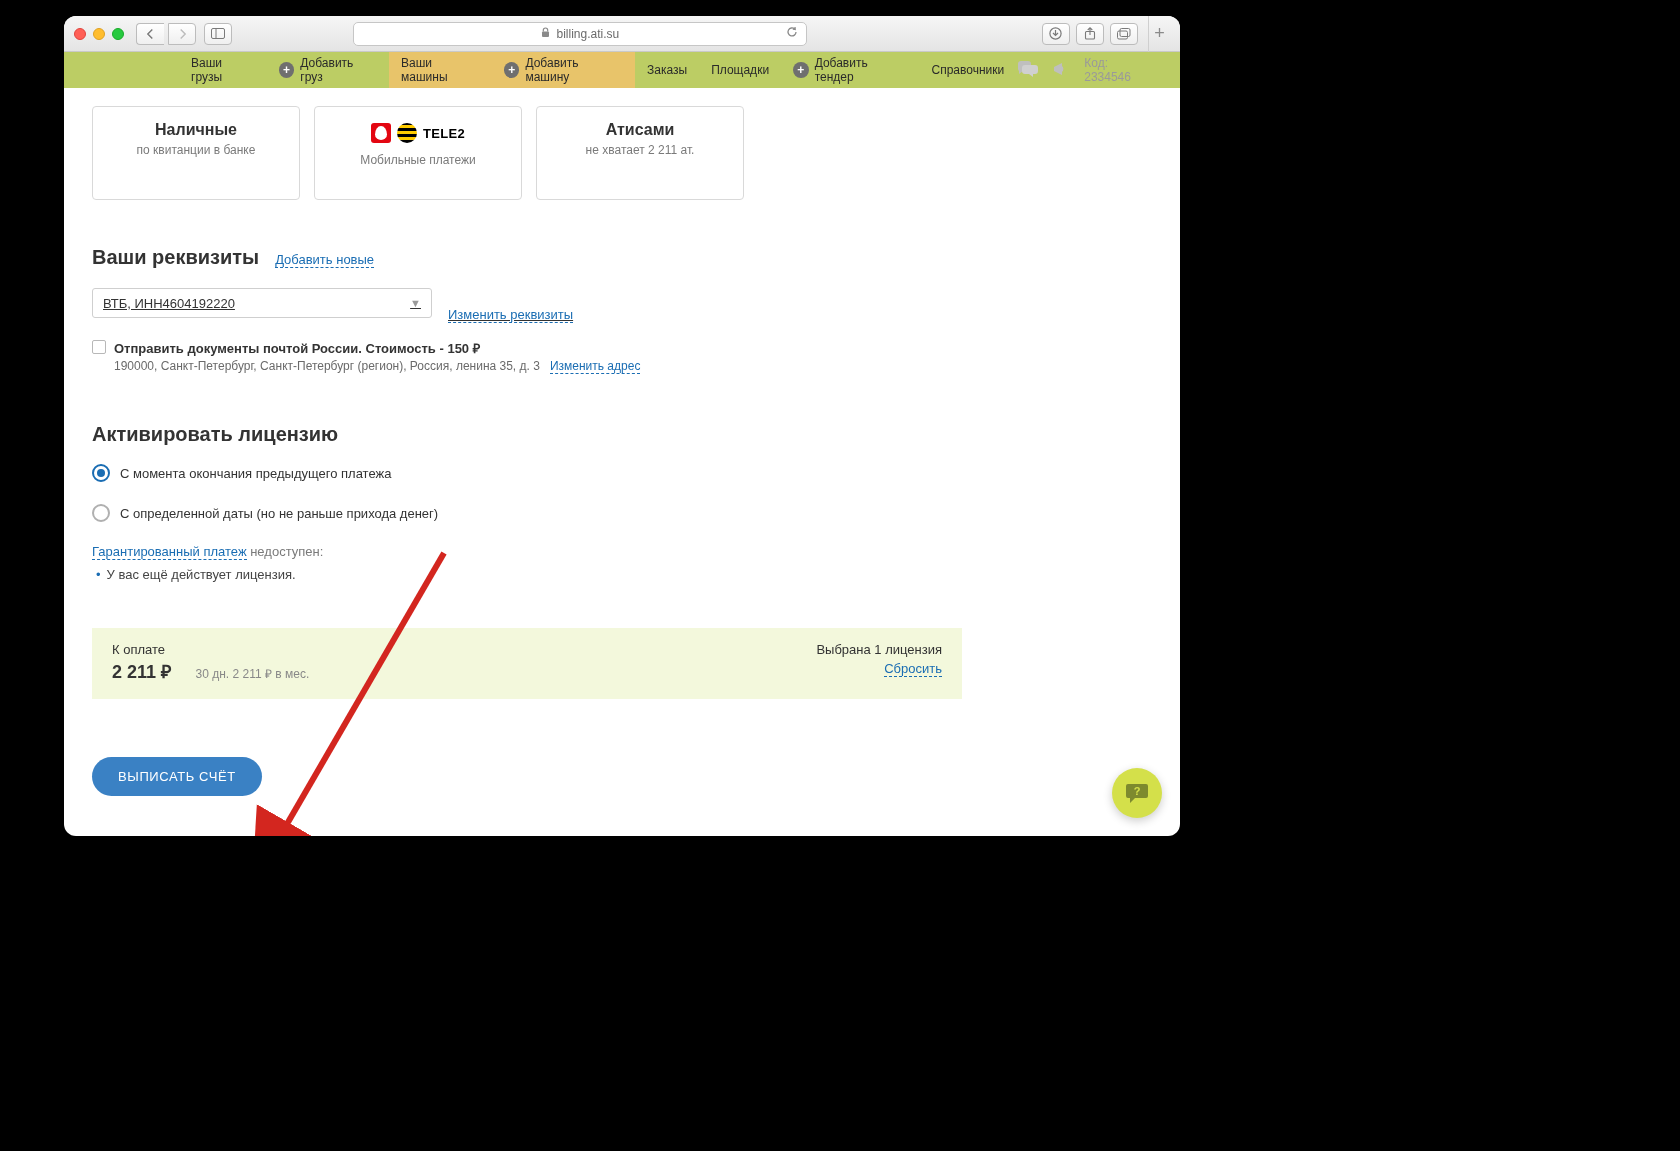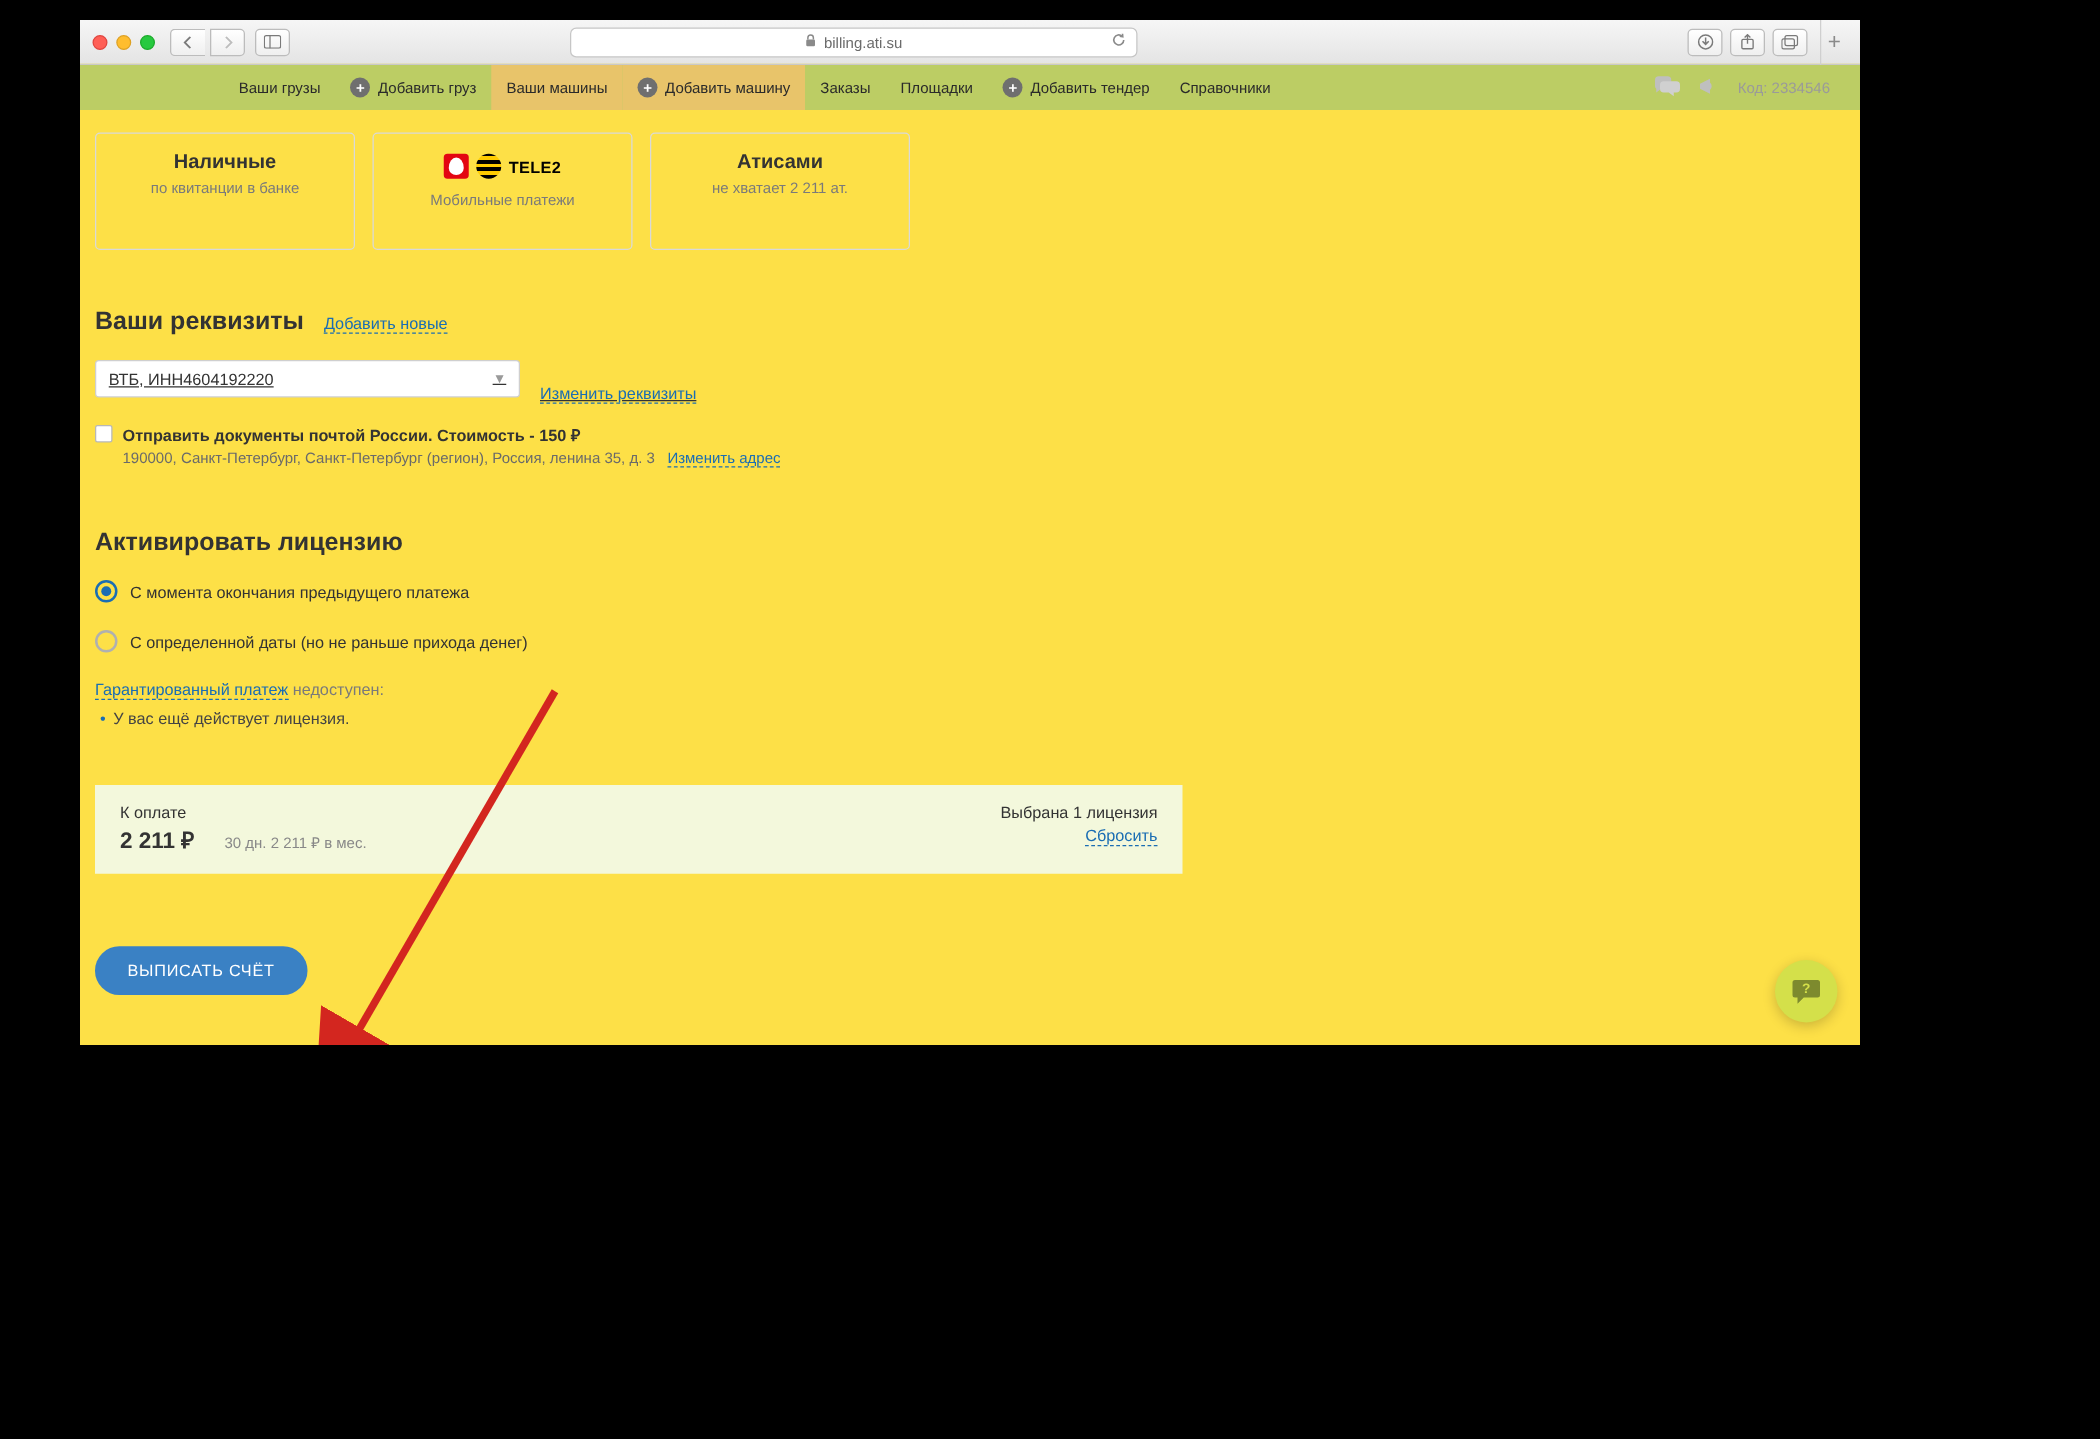--- a/index.html
+++ b/index.html
@@ -1,18 +1,18 @@
 <!DOCTYPE html>
 <html><head>
 <meta charset="utf-8">
 <style>
   * { box-sizing: border-box; margin: 0; padding: 0; }
   body { background: #000; font-family: "Lucida Grande", "Helvetica Neue", Arial, sans-serif; font-size: 13px; color: #333; }
   .screen { position: relative; width: 1680px; height: 1151px; background: #000; }
-  .browser { position: absolute; left: 64px; top: 16px; width: 1424px; height: 820px; background: #fde047; border-radius: 0; box-shadow: 0 20px 60px rgba(0,0,0,.55); overflow: hidden; }
+  .browser { position: absolute; left: 64px; top: 16px; width: 1116px; height: 820px; background: #ffffff; border-radius: 12px; box-shadow: 0 20px 60px rgba(0,0,0,.55); overflow: hidden; }
   
   .toolbar { height: 36px; background: linear-gradient(#f6f6f6,#e4e4e4); border-bottom: 1px solid #c9c9c9; display:flex; align-items:center; padding: 0 10px; gap: 8px; }
   .traffic { display:flex; gap:7px; margin-right:4px; }
   .tl { width:12px; height:12px; border-radius:50%; }
   .tl.red{background:#ff5f56;border:1px solid #e0443e;}
   .tl.yellow{background:#ffbd2e;border:1px solid #dea123;}
   .tl.green{background:#27c93f;border:1px solid #1aab29;}
   .tb-btns { display:flex; gap:4px; }
   .tb-btn { width:28px; height:22px; border:1px solid #bcbcbc; border-radius:4px; background:linear-gradient(#fff,#efefef); display:flex; align-items:center; justify-content:center; color:#6b6b6b; font-size:12px; }
   .tb-btn.group-l{border-radius:4px 0 0 4px; border-right:0;}
@@ -24,21 +24,21 @@
   .newtab { width:22px; height:36px; display:flex; align-items:center; justify-content:center; color:#8a8a8a; font-size:18px; border-left:1px solid #cfcfcf; margin-left:4px; }
   
   .sitebar { height:36px; background:#bccd64; display:flex; align-items:center; font-size:12px; color:#333; }
   .sitebar .nav { display:flex; align-items:center; height:100%; margin-left: 115px; }
   .nav-item { display:flex; align-items:center; gap:6px; padding:0 12px; height:100%; color:#2a2a2a; }
   .nav-item.active { background:#e8c46a; }
   .plus-badge { width:16px; height:16px; border-radius:50%; background:#6f6f6f; color:#fff; display:flex; align-items:center; justify-content:center; font-size:12px; font-weight:bold; }
   .sitebar-right { margin-left:auto; display:flex; align-items:center; gap:14px; padding-right:24px; color:#8a8a8a; }
   .code { color:#9a9a9a; font-size:12px; }
   
-  .content { padding: 18px 28px 30px 12px; position:relative; height: calc(100% - 72px); }
+  .content { padding: 18px 28px 30px 28px; position:relative; height: calc(100% - 72px); }
   .inner { max-width: 870px; }
   .cards { display:flex; gap:14px; }
   .card { border:1px solid #d9d9d9; border-radius:4px; width: 208px; min-height: 94px; text-align:center; padding: 14px 10px 12px 10px; }
   .card h3 { font-size:16px; font-weight:bold; color:#333; margin-bottom:4px;}
   .card .sub { font-size:12px; color:#7a7a7a; }
   .mobile-logos { display:flex; gap:6px; justify-content:center; align-items:center; margin-bottom:8px; height:24px; }
   .logo-mts { width:20px; height:20px; background:#e30611; border-radius:3px; position:relative; }
   .logo-mts::after{content:"";position:absolute;left:4px;top:3px;width:12px;height:14px;border-radius:50% 50% 50% 50% / 60% 60% 40% 40%; background:#fff;}
   .logo-bee { width:20px; height:20px; border-radius:50%; background: repeating-linear-gradient(0deg,#000 0 3px,#ffcc00 3px 6px); }
   .logo-tele2 { font-weight:900; font-size:13px; letter-spacing:.3px; color:#000; }

